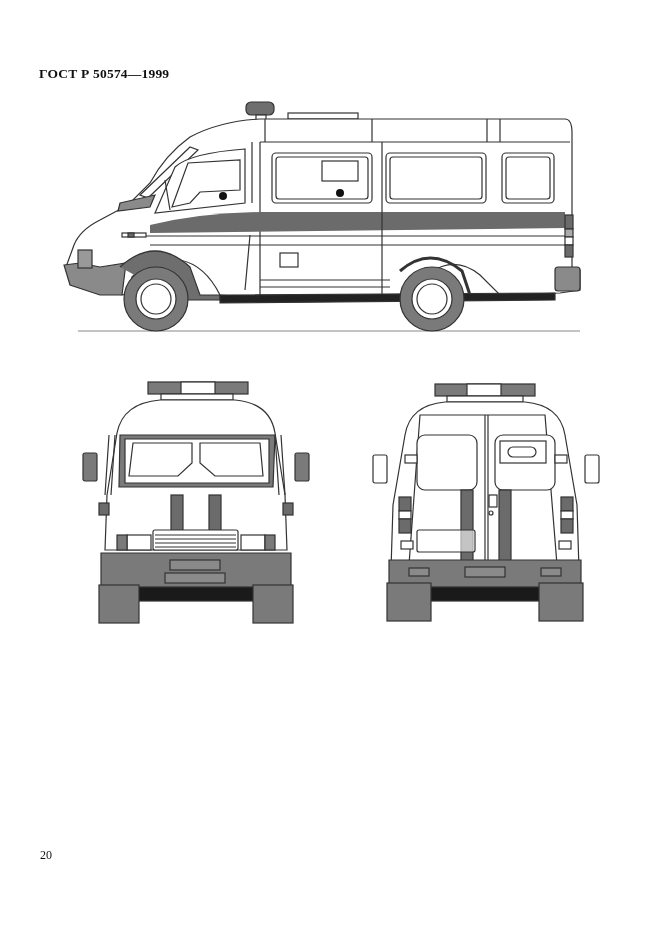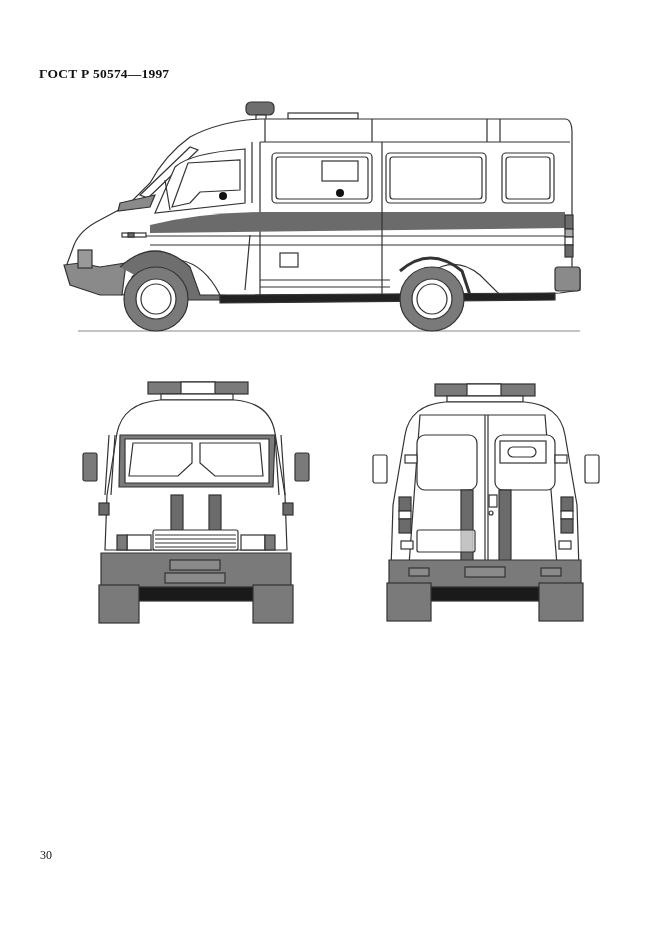--- a/index.html
+++ b/index.html
@@ -40,21 +40,21 @@
     top: 848px;
     font-size: 12px;
   }
   svg { display: block; }
 </style>
 </head>
 <body>
 
 <div class="page">
 
-  <div class="header">ГОСТ Р 50574—1997</div>
+  <div class="header">ГОСТ Р 50574—1999</div>
 
   <div class="fig fig-side">
     <svg width="540" height="245" viewBox="0 0 540 245">
       <g fill="none" stroke="#333" stroke-width="1.2">
 
         <line x1="18" y1="236" x2="520" y2="236" stroke="#888" stroke-width="1"></line>
 
         <rect x="186" y="7" width="28" height="13" rx="5" fill="#6e6e6e"></rect>
         <rect x="196" y="20" width="10" height="32" fill="#fff"></rect>
 
@@ -216,14 +216,14 @@
 
         <rect x="60" y="212" width="120" height="14" fill="#1a1a1a"></rect>
 
         <rect x="22" y="208" width="44" height="38" fill="#7a7a7a"></rect>
         <rect x="174" y="208" width="44" height="38" fill="#7a7a7a"></rect>
       </g>
     </svg>
   </div>
 
 
-  <div class="page-number">30</div>
+  <div class="page-number">20</div>
 </div>
 
 </body></html>

